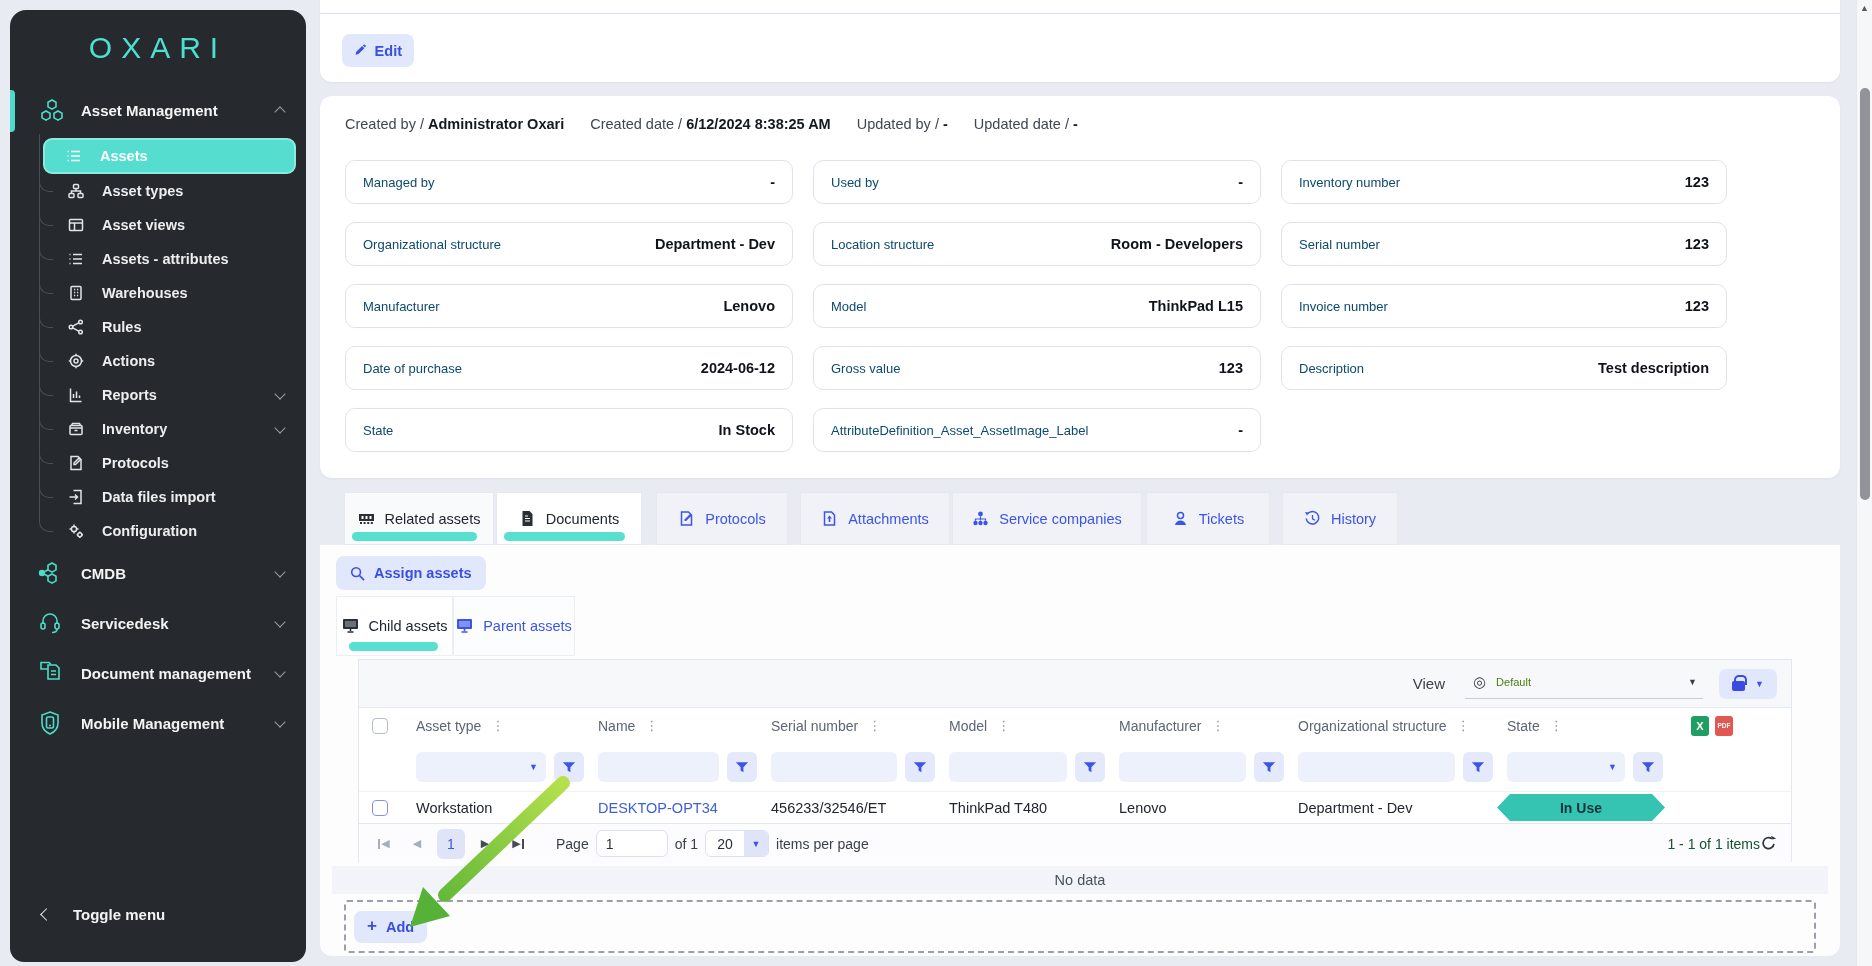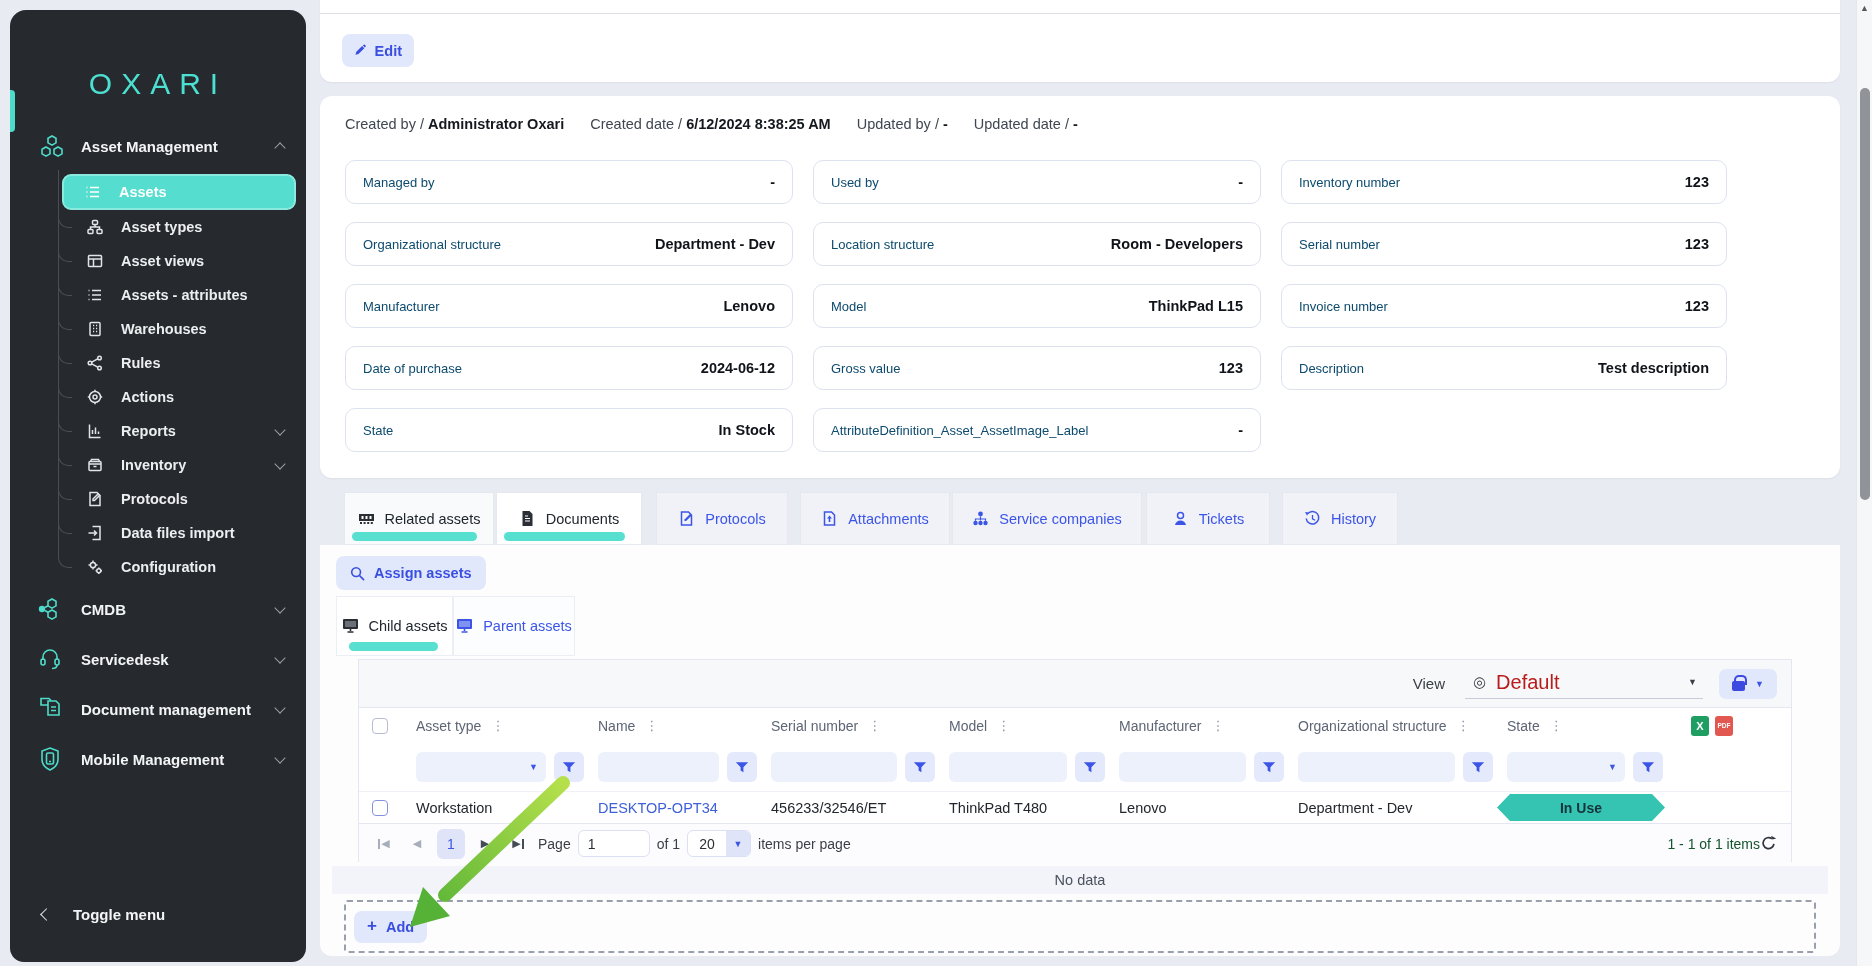--- a/index.html
+++ b/index.html
@@ -9,34 +9,34 @@
     background:#e9ebf3; position:relative; overflow:hidden; color:#20262e;
   }
 
   
   #sidebar {
     position:absolute; left:10px; top:10px; width:296px; height:952px;
     background:#26292e; border-radius:16px 16px 14px 14px; overflow:hidden;
   }
   #logo {
     height:66px; display:flex; align-items:center; justify-content:center;
-    color:#4be0d1; font-size:30px; letter-spacing:9px; font-weight:500; padding-top:10px;margin-top:36px;
+    color:#4be0d1; font-size:30px; letter-spacing:9px; font-weight:500; padding-top:10px;
   }
   .edge-bar { position:absolute; left:0; top:80px; width:5px; height:42px; background:#4ddcc9; border-radius:0 4px 4px 0; }
   .nav-root {
     height:44px; margin-top:12px; display:flex; align-items:center; gap:16px;
     padding:0 22px 0 28px; color:#f3f4f5; font-weight:700; font-size:15px; cursor:pointer;
   }
   .nav-root .lbl { flex:1; }
   .chev { width:8px; height:8px; border-right:1.6px solid #9aa0a6; border-bottom:1.6px solid #9aa0a6; display:inline-block; }
   .chev.up { transform:rotate(-135deg); margin-top:4px; }
   .chev.down { transform:rotate(45deg); margin-bottom:3px; }
   .chev.left { transform:rotate(135deg); border-color:#e8eaec; width:9px; height:9px; }
 
-  #submenu { position:relative; margin-top:6px;margin-left:19px; }
+  #submenu { position:relative; margin-top:6px; }
   #submenu::before { content:''; position:absolute; left:29px; top:-4px; height:calc(100% - 24px); border-left:1px solid #4a4e54; }
   .sm-item {
     position:relative; height:34px; display:flex; align-items:center; gap:18px;
     padding-left:57px; color:#eceeef; font-weight:600; font-size:14.5px; cursor:pointer;
   }
   .sm-item::before { content:''; position:absolute; left:29px; top:3px; width:13px; height:14px;
     border-left:1px solid #4a4e54; border-bottom:1px solid #4a4e54; border-bottom-left-radius:10px; }
   .sm-item .lbl { flex:1; }
   .sm-item .chev { margin-right:22px; }
   .sm-item.active {
@@ -106,21 +106,21 @@
   #subtab-child .underline { position:absolute; bottom:4px; left:12px; right:14px; height:9px; border-radius:5px; background:#57dfd0; }
 
   
   #grid-box { position:absolute; left:38px; top:114px; width:1434px; height:203px; border:1px solid #e4e7ef; background:#fff; }
   #grid-toolbar { height:48px; background:#f7f8fa; border-bottom:1px solid #e4e7ef;
     display:flex; align-items:center; justify-content:flex-end; padding-right:14px; gap:16px; }
   #view-label { font-size:15px; color:#3a3f46; margin-right:4px; }
   #view-dd { width:238px; height:30px; border-bottom:1px solid #c7ccd9; display:flex; align-items:center; gap:10px;
     padding:0 6px 2px 8px; cursor:pointer; }
   #view-dd .eye { font-size:15px; color:#3a3f46; }
-  #view-dd .vval { flex:1; font-size:20px; color:#b91c1c; }
+  #view-dd .vval { flex:1; font-size:11px; color:#4d7c0f; }
   .caret { font-size:9px; color:#3a3f46; }
   .caret.blue { color:#3c55e6; }
   #lock-btn { width:58px; height:30px; border-radius:7px; justify-content:center; gap:10px; }
   .lock { position:relative; width:13px; height:10px; background:#3c4ae0; border-radius:2px; margin-top:5px; }
   .lock::before { content:''; position:absolute; left:2px; top:-6px; width:9px; height:8px;
     border:2px solid #3c4ae0; border-bottom:none; border-radius:5px 5px 0 0; }
 
   .trow { display:grid; grid-template-columns:57px 182px 173px 178px 170px 179px 209px 170px 1fr; align-items:center; }
   #header-row { height:35px; }
   #header-row .hcell { display:flex; align-items:center; gap:10px; font-size:14px; color:#5d6575; }
@@ -663,21 +663,21 @@
       <span></span>
     </div>
 
     <div id="pag-row">
       <div id="pag-left">
         <button class="pg-btn dis"><span class="bar"></span>◀</button>
         <button class="pg-btn dis">◀</button>
         <button class="pg-cur">1</button>
         <button class="pg-btn">▶</button>
         <button class="pg-btn">▶<span class="bar"></span></button>
-        <span style="">Page</span>
+        <span style="margin-left:18px;">Page</span>
         <input id="page-input" value="1" style="">
         <span>of 1</span>
         <span id="pp-select">
           <span class="ppv">20</span>
           <span class="ppc">
               <span class="caret blue">▼</span>
             </span>
         </span>
         <span>items per page</span>
       </div>

